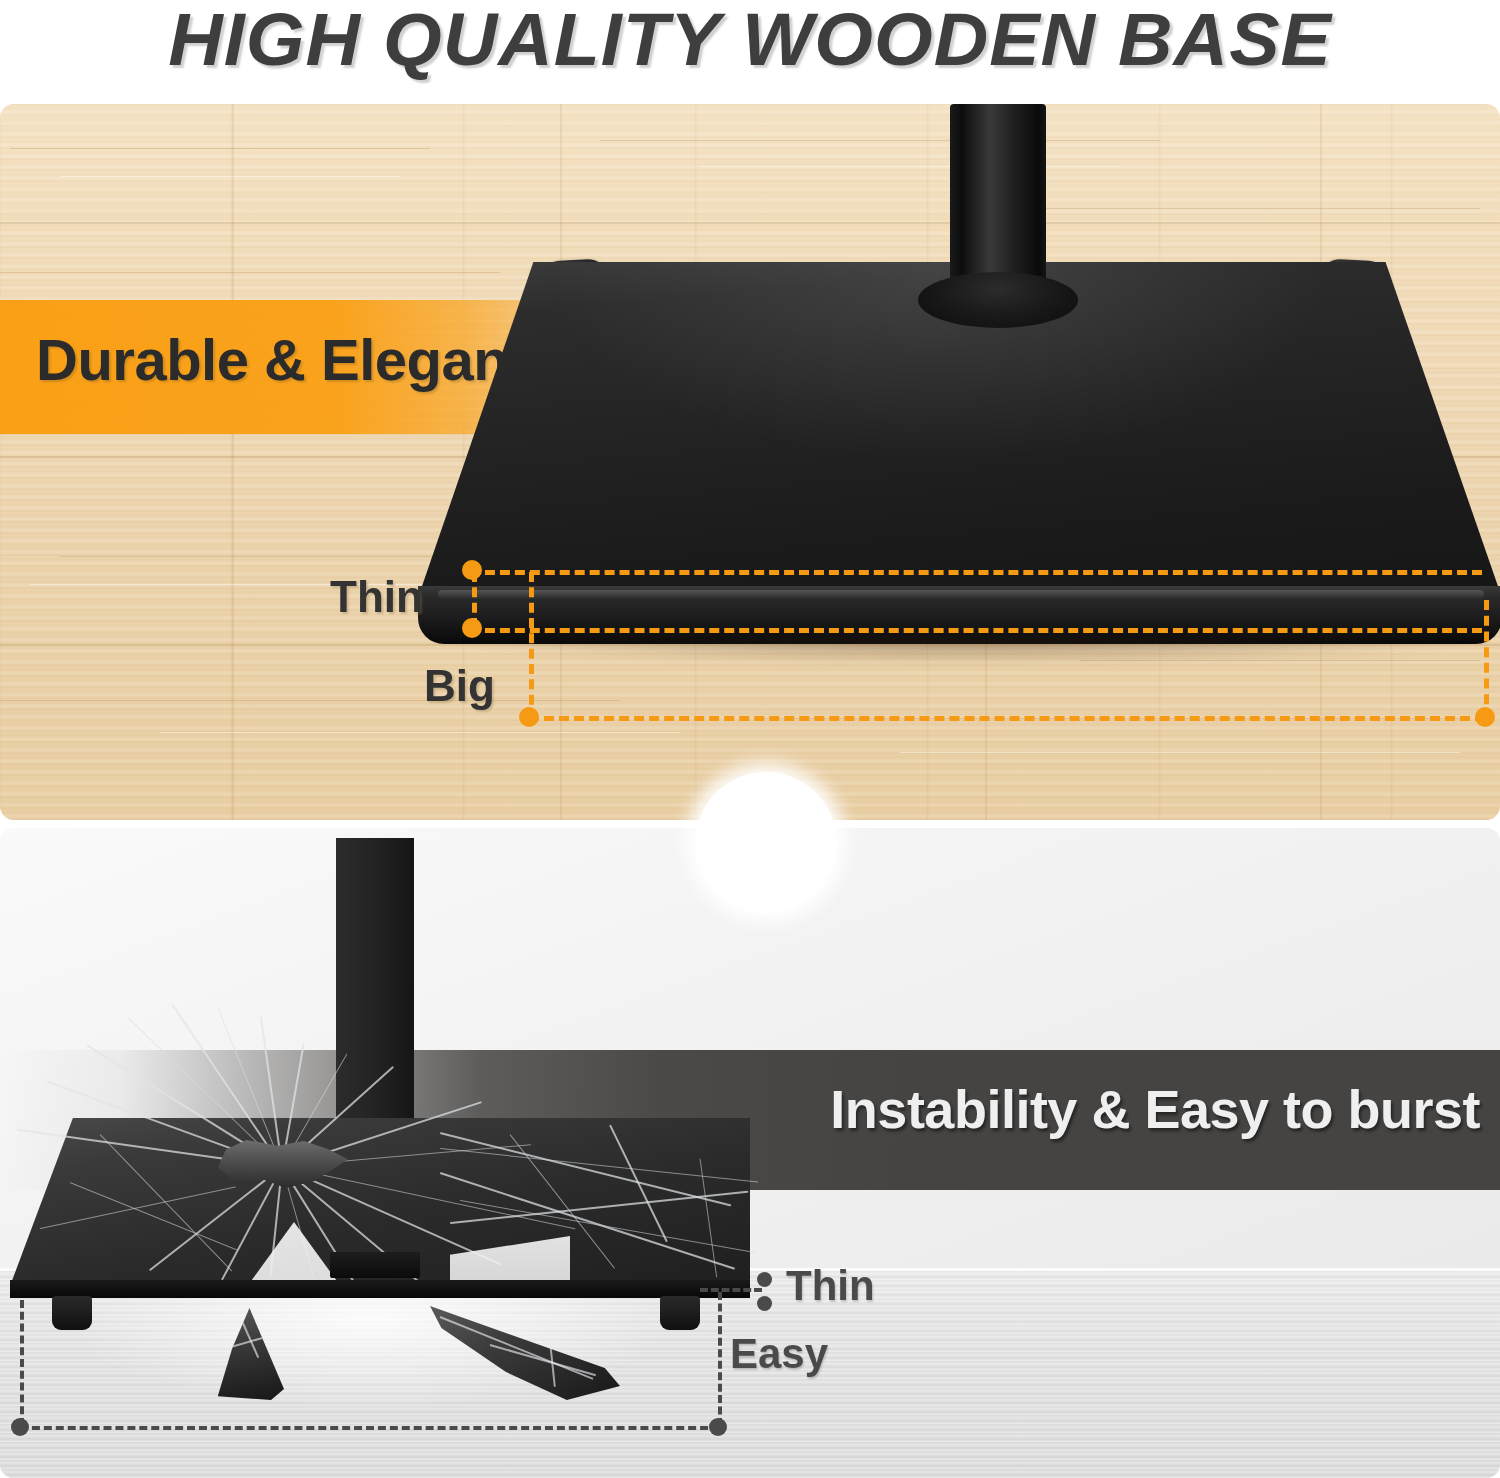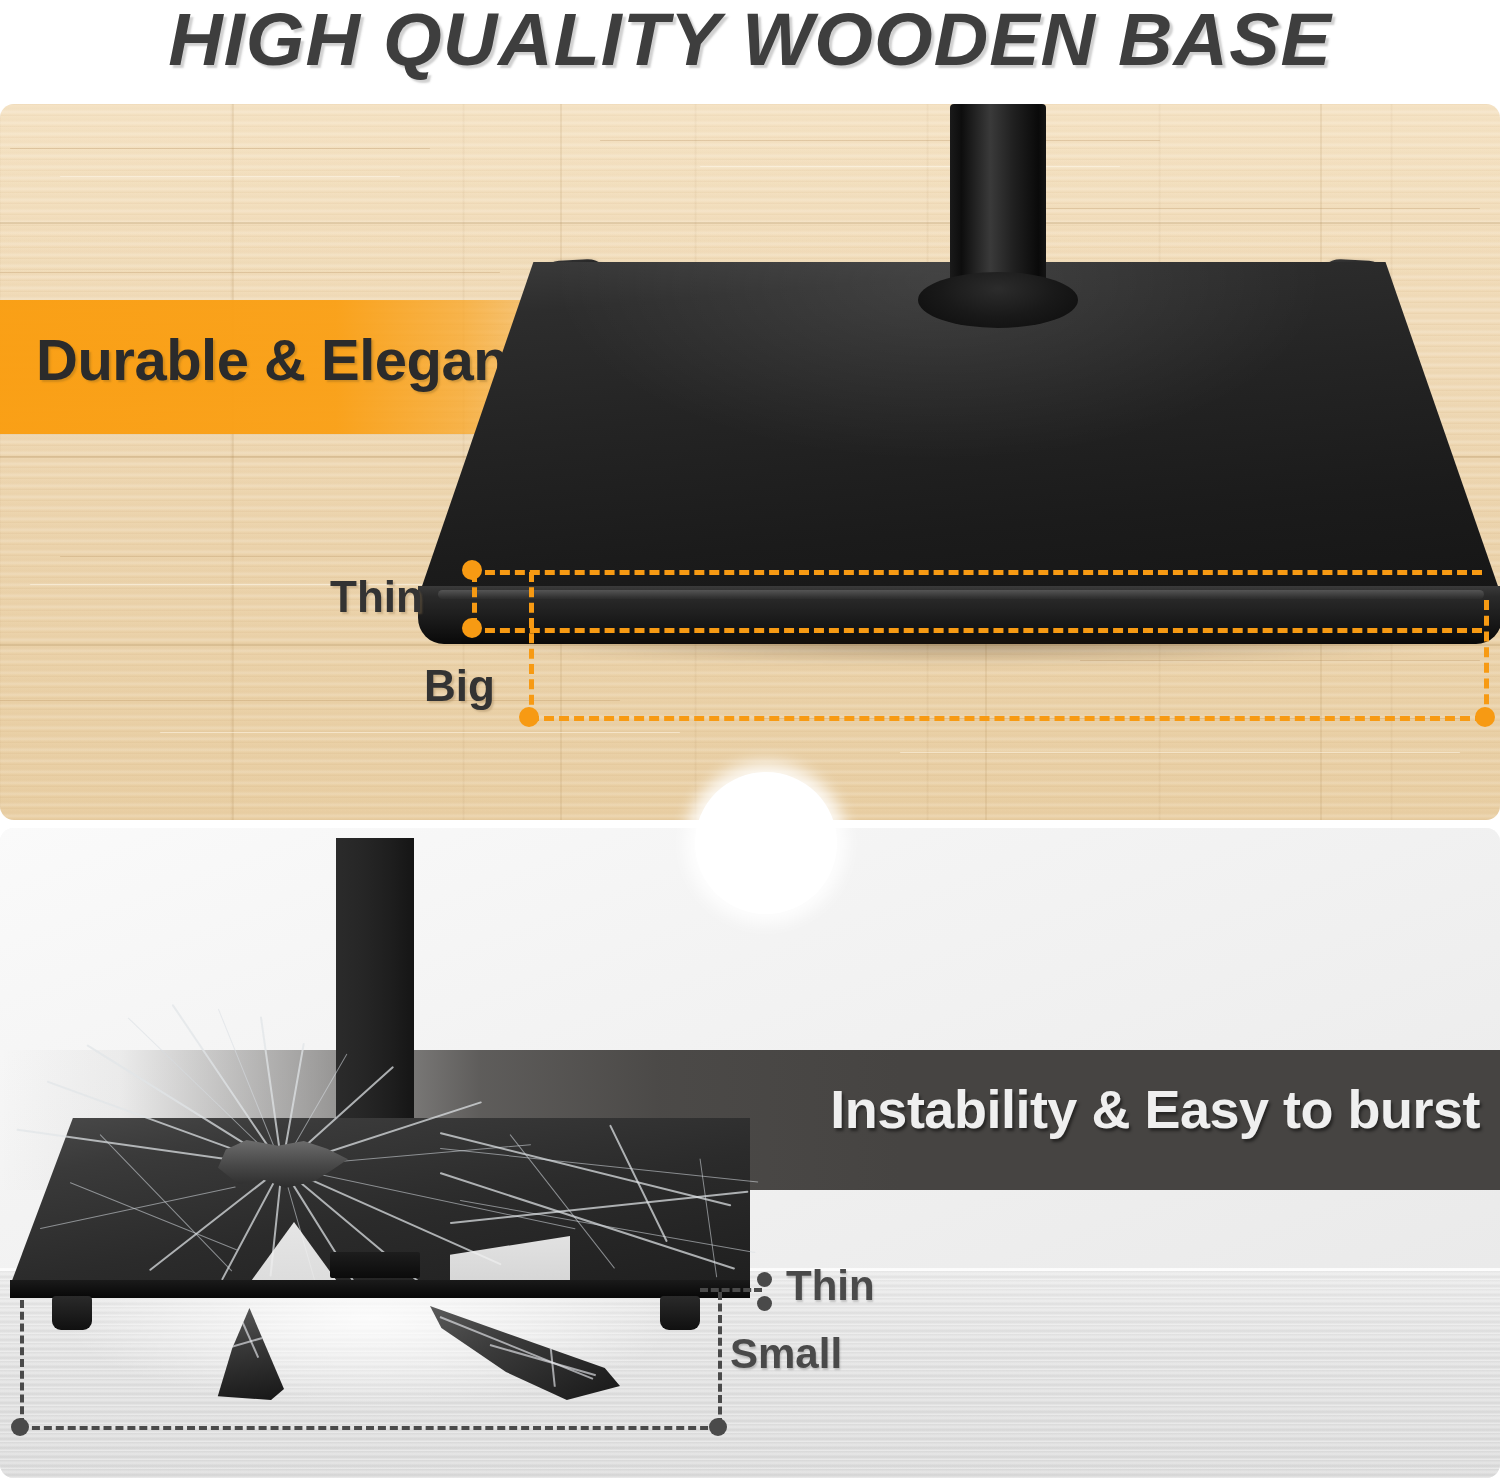--- a/index.html
+++ b/index.html
@@ -567,15 +567,15 @@
   <div class="dash-h-d" style="left:700px; top:1288px; width:62px;"></div>
   <div class="dot-d sm" style="left:757px; top:1272px;"></div>
   <div class="dot-d sm" style="left:757px; top:1296px;"></div>
   <div class="anno-label-d" style="left:786px; top:1262px;text-align:right;">Thin</div>
 
   <div class="dash-v-d" style="left:718px; top:1292px; height:134px;"></div>
   <div class="dash-v-d" style="left:20px; top:1300px; height:126px;"></div>
   <div class="dash-h-d" style="left:20px; top:1426px; width:700px;"></div>
   <div class="dot-d" style="left:11px; top:1418px;"></div>
   <div class="dot-d" style="left:709px; top:1418px;"></div>
-  <div class="anno-label-d" style="left:730px; top:1330px;">Small</div>
+  <div class="anno-label-d" style="left:730px; top:1330px;">Easy</div>
 
 </div>
 
 </body></html>

